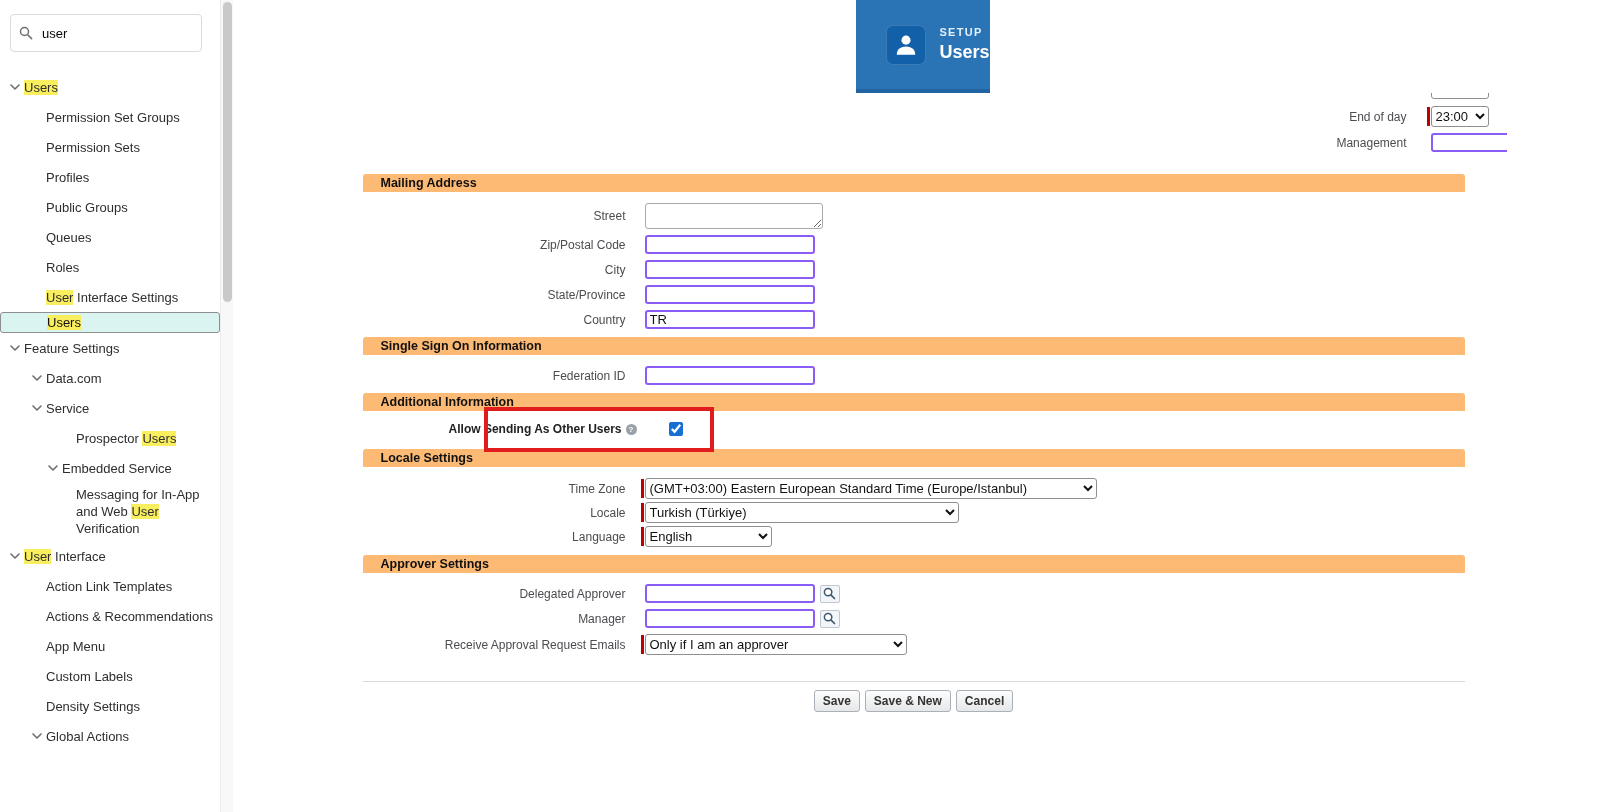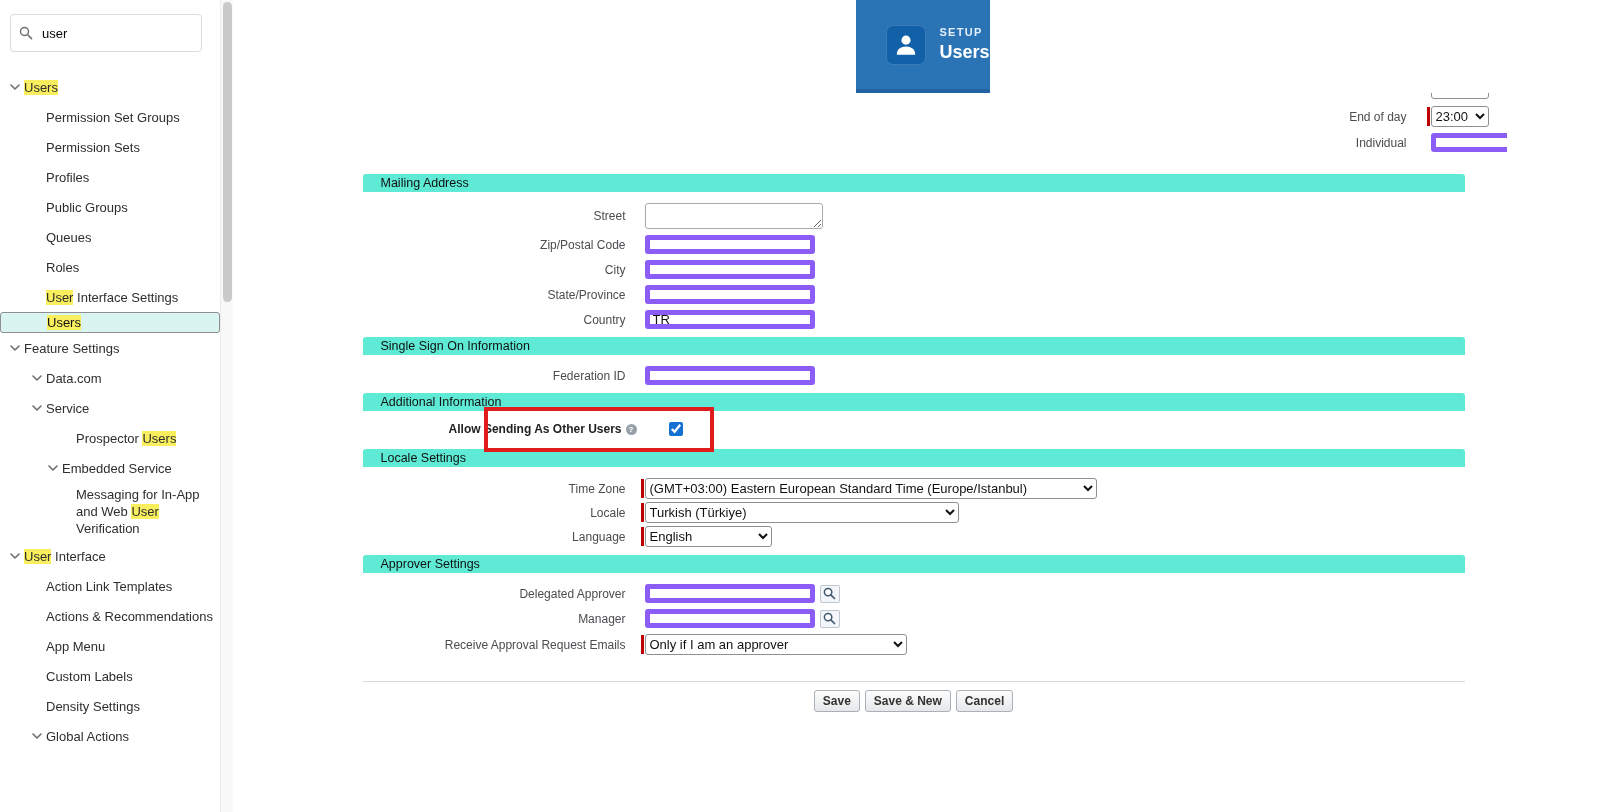--- a/index.html
+++ b/index.html
@@ -69,30 +69,30 @@
   .clip-top { position:absolute; top:0; left:1091px; width:60px; height:7px; overflow:hidden; }
   .clipped-box { width:58px; height:20px; margin-top:-14px; border:1px solid #8f8f8f; border-radius:3px; background:#fff; }
   .top-right { position:absolute; top:13px; left:877px; }
   .tr-row { display:flex; align-items:center; margin-bottom:6px; }
   .tr-label { flex:0 0 214px; width:214px; text-align:right; padding-right:24px; font-size:12px; color:#4c4c51; }
 
   
   .fsec { margin-top:8px; }
   .fsec.first { margin-top:81px; }
   .sec-bar {
-    height:18px; background:#5eead4; border-radius:3px 3px 0 0;
+    height:18px; background:#fdba74; border-radius:3px 3px 0 0;
     display:flex; align-items:center; padding-left:18px;
-    font-size:12.5px; font-weight:normal; color:#111;
+    font-size:12.5px; font-weight:bold; color:#111;
   }
   .sec-body { padding-top:11px; }
   .frow { display:flex; align-items:center; margin-bottom:6px; position:relative; }
   .flabel { flex:0 0 282px; width:282px; text-align:right; padding-right:19px; font-size:12px; color:#4c4c51; }
   .flabel.bold { font-weight:bold; color:#222; padding-right:8px; }
 
-  .inp { width:170px; height:19px; padding:1px 3px; border:5px solid #8b5cf6; border-radius:3px;
+  .inp { width:170px; height:19px; padding:1px 3px; border:2px solid #8b5cf6; border-radius:3px;
          font:13px "Liberation Sans", sans-serif; color:#111; }
   textarea.street { width:178px; height:26px; resize:both; border:1px solid #a9a9a9; border-radius:3px;
          font:13px "Liberation Sans", sans-serif; padding:2px 3px; }
   .sel { height:21px; border:1px solid #8f8f8f; border-radius:3px; background:#fff;
          font:13px "Liberation Sans", sans-serif; color:#111; }
   .w58{width:58px} .w452{width:452px} .w314{width:314px} .w127{width:127px} .w262{width:262px} .w170{width:170px}
   .req { display:inline-block; flex:0 0 3px; width:3px; height:19px; background:#c00000; margin:0 1px 0 -4px; }
   .lookup { width:20px; height:18px; margin-left:5px; display:inline-flex; align-items:center; justify-content:center;
             border:1px solid #bfc6ce; border-radius:2px; background:#f2f5f9; cursor:pointer; }
   .help { display:inline-flex; width:11px; height:11px; border-radius:50%; background:#98a0a8; color:#fff;
@@ -271,21 +271,21 @@
 
       <div class="top-right">
         <div class="tr-row">
           <label class="tr-label">End of day</label>
           <span class="req"></span>
           <select class="sel w58">
             <option selected="">23:00</option>
           </select>
         </div>
         <div class="tr-row">
-          <label class="tr-label">Individual</label>
+          <label class="tr-label">Management</label>
           <input class="inp w170" value="" style="">
           <span class="lookup">
             <svg width="13" height="13" viewBox="0 0 14 14">
                 <circle cx="5.5" cy="5.5" r="4" fill="#fff" stroke="#41576d" stroke-width="1.6"></circle>
                 <line x1="8.7" y1="8.7" x2="12.4" y2="12.4" stroke="#41576d" stroke-width="1.8" stroke-linecap="round"></line>
               </svg>
           </span>
         </div>
       </div>
 

